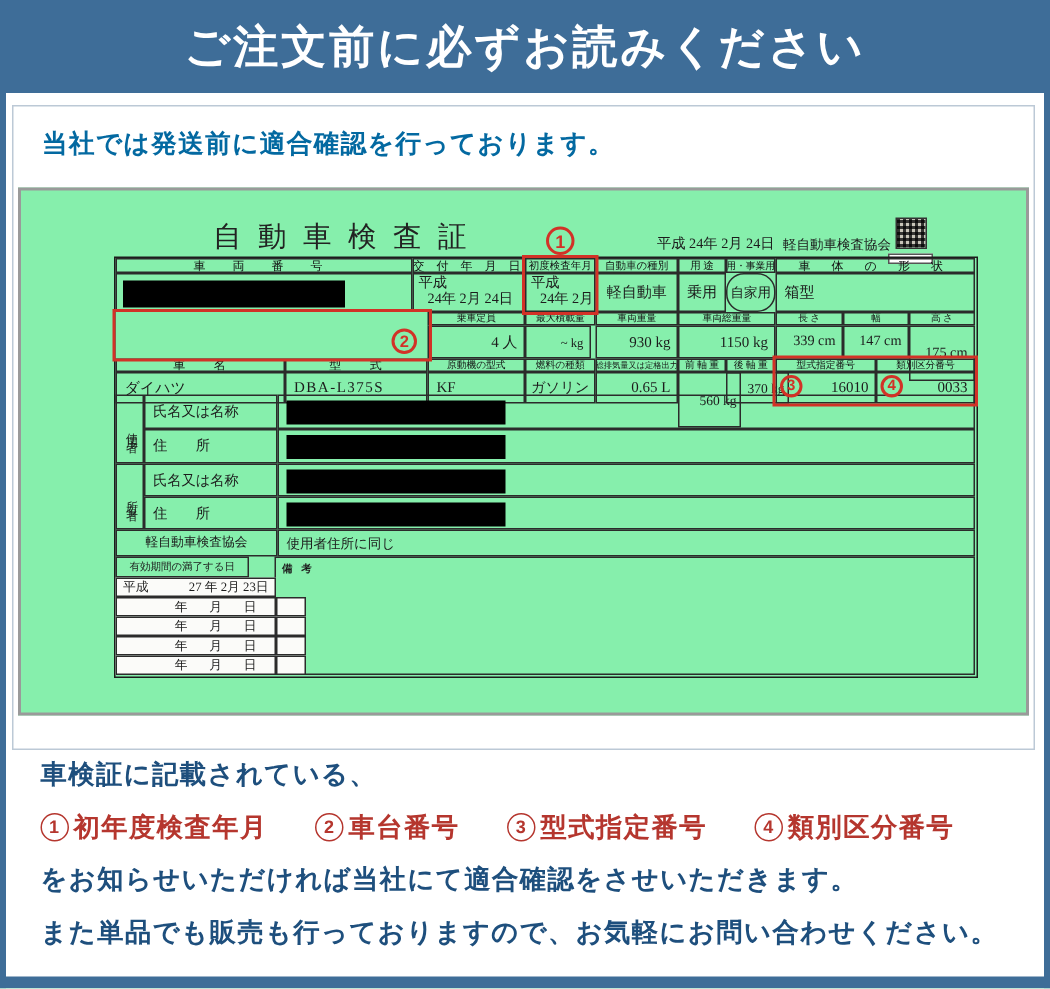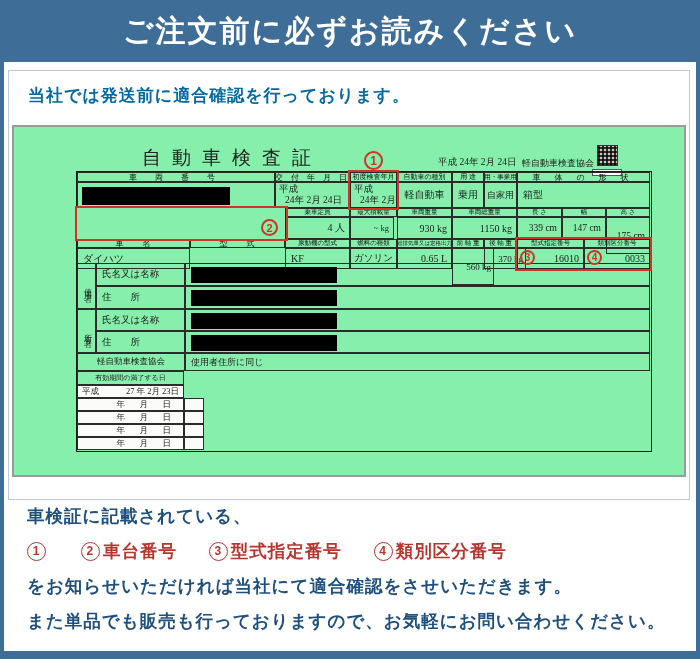--- a/index.html
+++ b/index.html
@@ -103,21 +103,21 @@
     <div class="c two-line" style="left:261px;top:55px;width:75px;height:26px;">
       <span>平成</span>
       <span class="d2">24年  2月  24日</span>
     </div>
     <div class="c two-line" style="left:336px;top:55px;width:47px;height:26px;">
       <span>平成</span>
       <span class="d2">24年  2月</span>
     </div>
     <div class="c val" style="left:383px;top:55px;width:55px;height:26px;">軽自動車</div>
     <div class="c val" style="left:438px;top:55px;width:32px;height:26px;">乗用</div>
-    <div class="c val l" style="left:470px;top:55px;width:33px;height:26px;font-size:9px;padding-left:2px;">自家用</div>
+    <div class="c val l" style="left:470px;top:55px;width:33px;height:26px;font-size:9px;padding-left:2px;border-radius:12px;">自家用</div>
     <div class="c val l" style="left:503px;top:55px;width:133px;height:26px;">箱型</div>
 
     <div class="circ" style="left:247px;top:92px;width:17px;height:17px;font-size:11px;">2</div>
 
     <div class="c hd hd6" style="left:271px;top:81px;width:65px;height:9px;">乗車定員</div>
     <div class="c hd hd6" style="left:336px;top:81px;width:47px;height:9px;">最大積載量</div>
     <div class="c hd hd6" style="left:383px;top:81px;width:55px;height:9px;">車両重量</div>
     <div class="c hd hd6" style="left:438px;top:81px;width:65px;height:9px;">車両総重量</div>
     <div class="c hd hd6" style="left:503px;top:81px;width:45px;height:9px;">長 さ</div>
     <div class="c hd hd6" style="left:548px;top:81px;width:44px;height:9px;">幅</div>
@@ -135,20 +135,21 @@
     <div class="c hd" style="left:176px;top:112px;width:95px;height:9px;">型　　式</div>
     <div class="c hd hd6" style="left:271px;top:112px;width:65px;height:9px;">原動機の型式</div>
     <div class="c hd hd6" style="left:336px;top:112px;width:47px;height:9px;">燃料の種類</div>
     <div class="c hd" style="left:383px;top:112px;width:55px;height:9px;font-size:5.5px;letter-spacing:0;">総排気量又は定格出力</div>
     <div class="c hd hd6" style="left:438px;top:112px;width:32px;height:9px;">前 軸 重</div>
     <div class="c hd hd6" style="left:470px;top:112px;width:33px;height:9px;">後 軸 重</div>
     <div class="c hd hd6" style="left:503px;top:112px;width:67px;height:9px;">型式指定番号</div>
     <div class="c hd hd6" style="left:570px;top:112px;width:66px;height:9px;">類別区分番号</div>
 
     <div class="c val l" style="left:63px;top:121px;width:113px;height:21px;">ダイハツ</div>
+    <div class="c val l" style="left:176px;top:121px;width:95px;height:21px;letter-spacing:1px;">DBA-L375S</div>
     <div class="c val l" style="left:271px;top:121px;width:65px;height:21px;">KF</div>
     <div class="c val l" style="left:336px;top:121px;width:47px;height:21px;font-size:9.5px;padding-left:3px;">ガソリン</div>
     <div class="c val r" style="left:383px;top:121px;width:55px;height:21px;">0.65 L</div>
     <div class="c val r" style="left:438px;top:121px;width:32px;height:37px;font-size:9px;padding-right:2px;">560 kg</div>
     <div class="c val r" style="left:470px;top:121px;width:33px;height:21px;font-size:9px;padding-right:2px;">370 kg</div>
     <div class="c val r" style="left:503px;top:121px;width:67px;height:21px;">16010</div>
     <div class="c val r" style="left:570px;top:121px;width:66px;height:21px;">0033</div>
     <div class="circ" style="left:506px;top:123px;width:15px;height:15px;font-size:10px;">3</div>
     <div class="circ" style="left:573px;top:123px;width:15px;height:15px;font-size:10px;">4</div>
 
@@ -168,21 +169,24 @@
       <div class="bar" style="left:5px;top:3px;width:146px;height:16px;"></div>
     </div>
     <div class="c val l" style="left:82px;top:204px;width:89px;height:22px;font-size:9.5px;">住　　所</div>
     <div class="c" style="left:171px;top:204px;width:465px;height:22px;">
       <div class="bar" style="left:5px;top:3px;width:146px;height:16px;"></div>
     </div>
 
     <div class="c" style="left:63px;top:226px;width:108px;height:18px;font-size:8.5px;">軽自動車検査協会</div>
     <div class="c l" style="left:171px;top:226px;width:465px;height:18px;font-size:9px;">使用者住所に同じ</div>
 
-    <div class="c" style="left:63px;top:244px;width:107px;height:14px;font-size:7px;">有効期間の満了する日</div>
+    <div class="c" style="left:169px;top:244px;width:467px;height:79px;">
+      <div class="remarks-label">備 考</div>
+    </div>
+    <div class="c" style="left:63px;top:244px;width:89px;height:14px;font-size:7px;">有効期間の満了する日</div>
     <div class="c era-date" style="left:63px;top:258px;width:107px;height:13px;background:#fbfbf9;">
       <span>平成</span>
       <span>27 年   2月  23日</span>
     </div>
     <div class="c ymd" style="left:63px;top:271px;width:107px;height:13px;background:#fbfbf9;">年　月　日</div>
     <div class="c" style="left:170px;top:271px;width:20px;height:13px;background:#fbfbf9;"></div>
     <div class="c ymd" style="left:63px;top:284px;width:107px;height:13px;background:#fbfbf9;">年　月　日</div>
     <div class="c" style="left:170px;top:284px;width:20px;height:13px;background:#fbfbf9;"></div>
     <div class="c ymd" style="left:63px;top:297px;width:107px;height:13px;background:#fbfbf9;">年　月　日</div>
     <div class="c" style="left:170px;top:297px;width:20px;height:13px;background:#fbfbf9;"></div>
@@ -192,20 +196,21 @@
     <div class="redbox" style="left:334px;top:43px;width:51px;height:40px;"></div>
     <div class="redbox" style="left:61px;top:79px;width:213px;height:35px;"></div>
     <div class="redbox" style="left:501px;top:110px;width:137px;height:34px;"></div>
   </div>
 
   <div class="footer">
     <p class="fline">車検証に記載されている、</p>
     <p class="fline fred">
       <span class="fitem">
         <span class="fcirc">1</span>
+        <span>初年度検査年月</span>
       </span>
       <span class="fitem">
         <span class="fcirc">2</span>
         <span>車台番号</span>
       </span>
       <span class="fitem">
         <span class="fcirc">3</span>
         <span>型式指定番号</span>
       </span>
       <span class="fitem">

